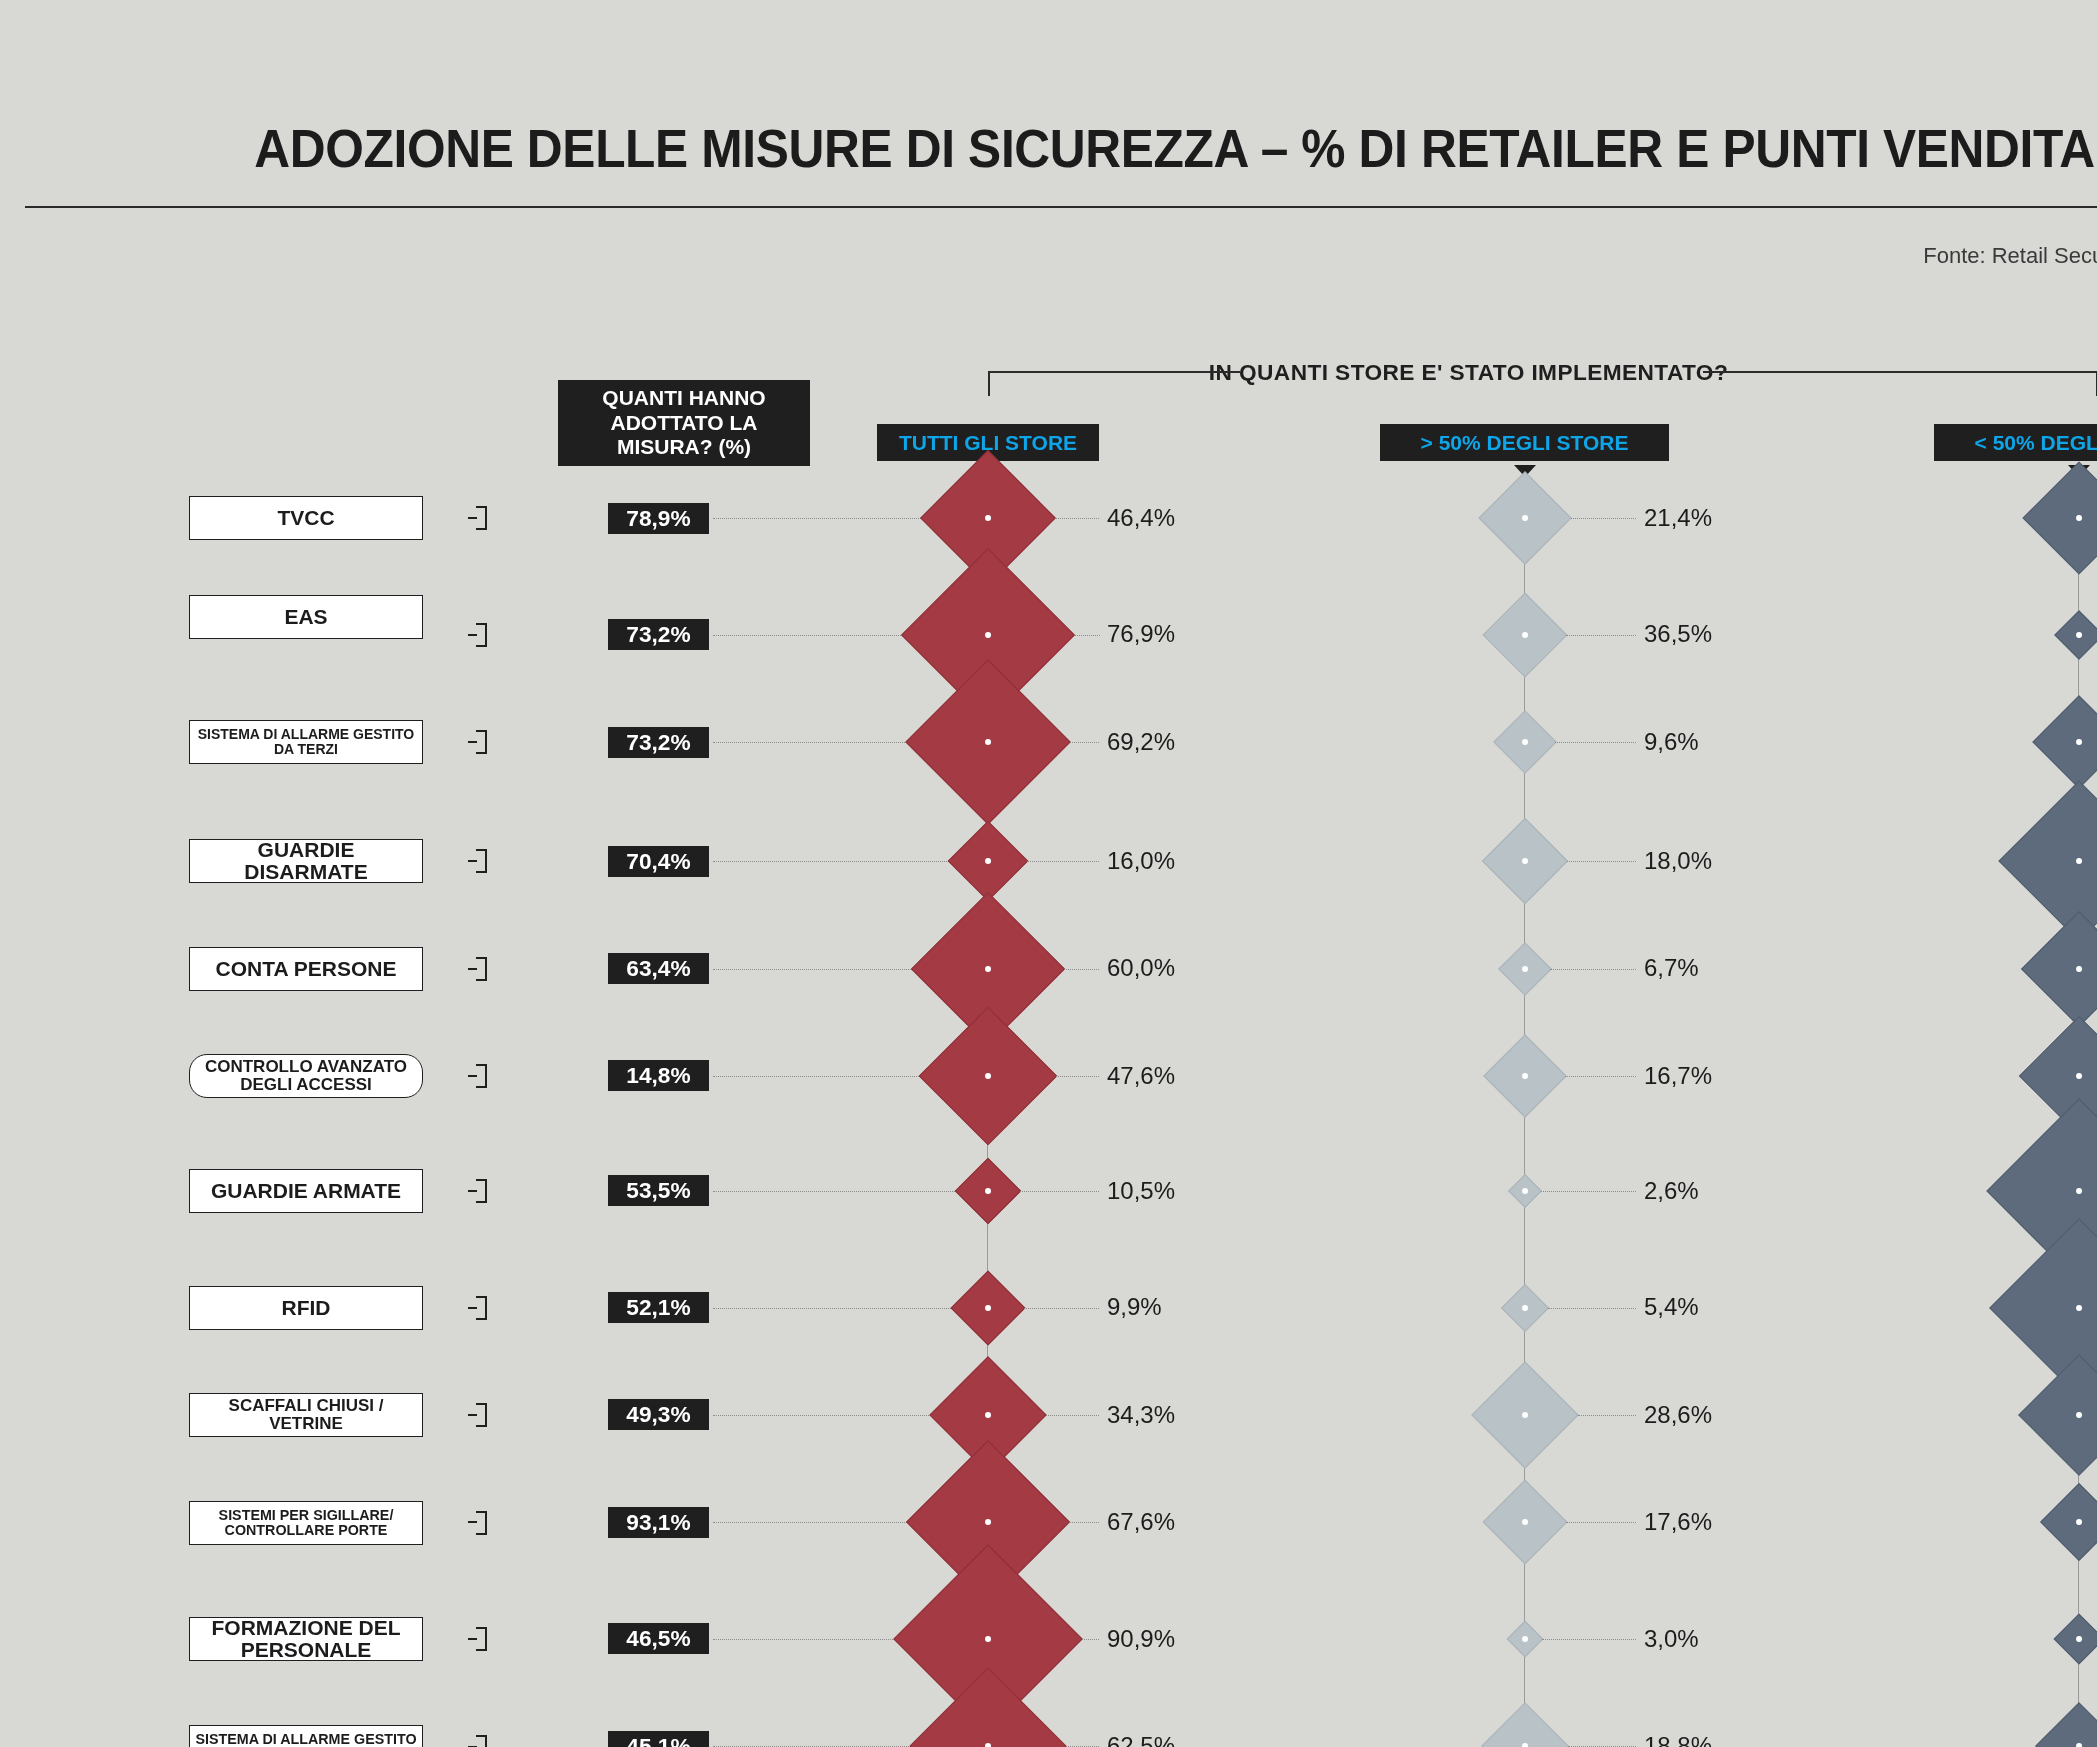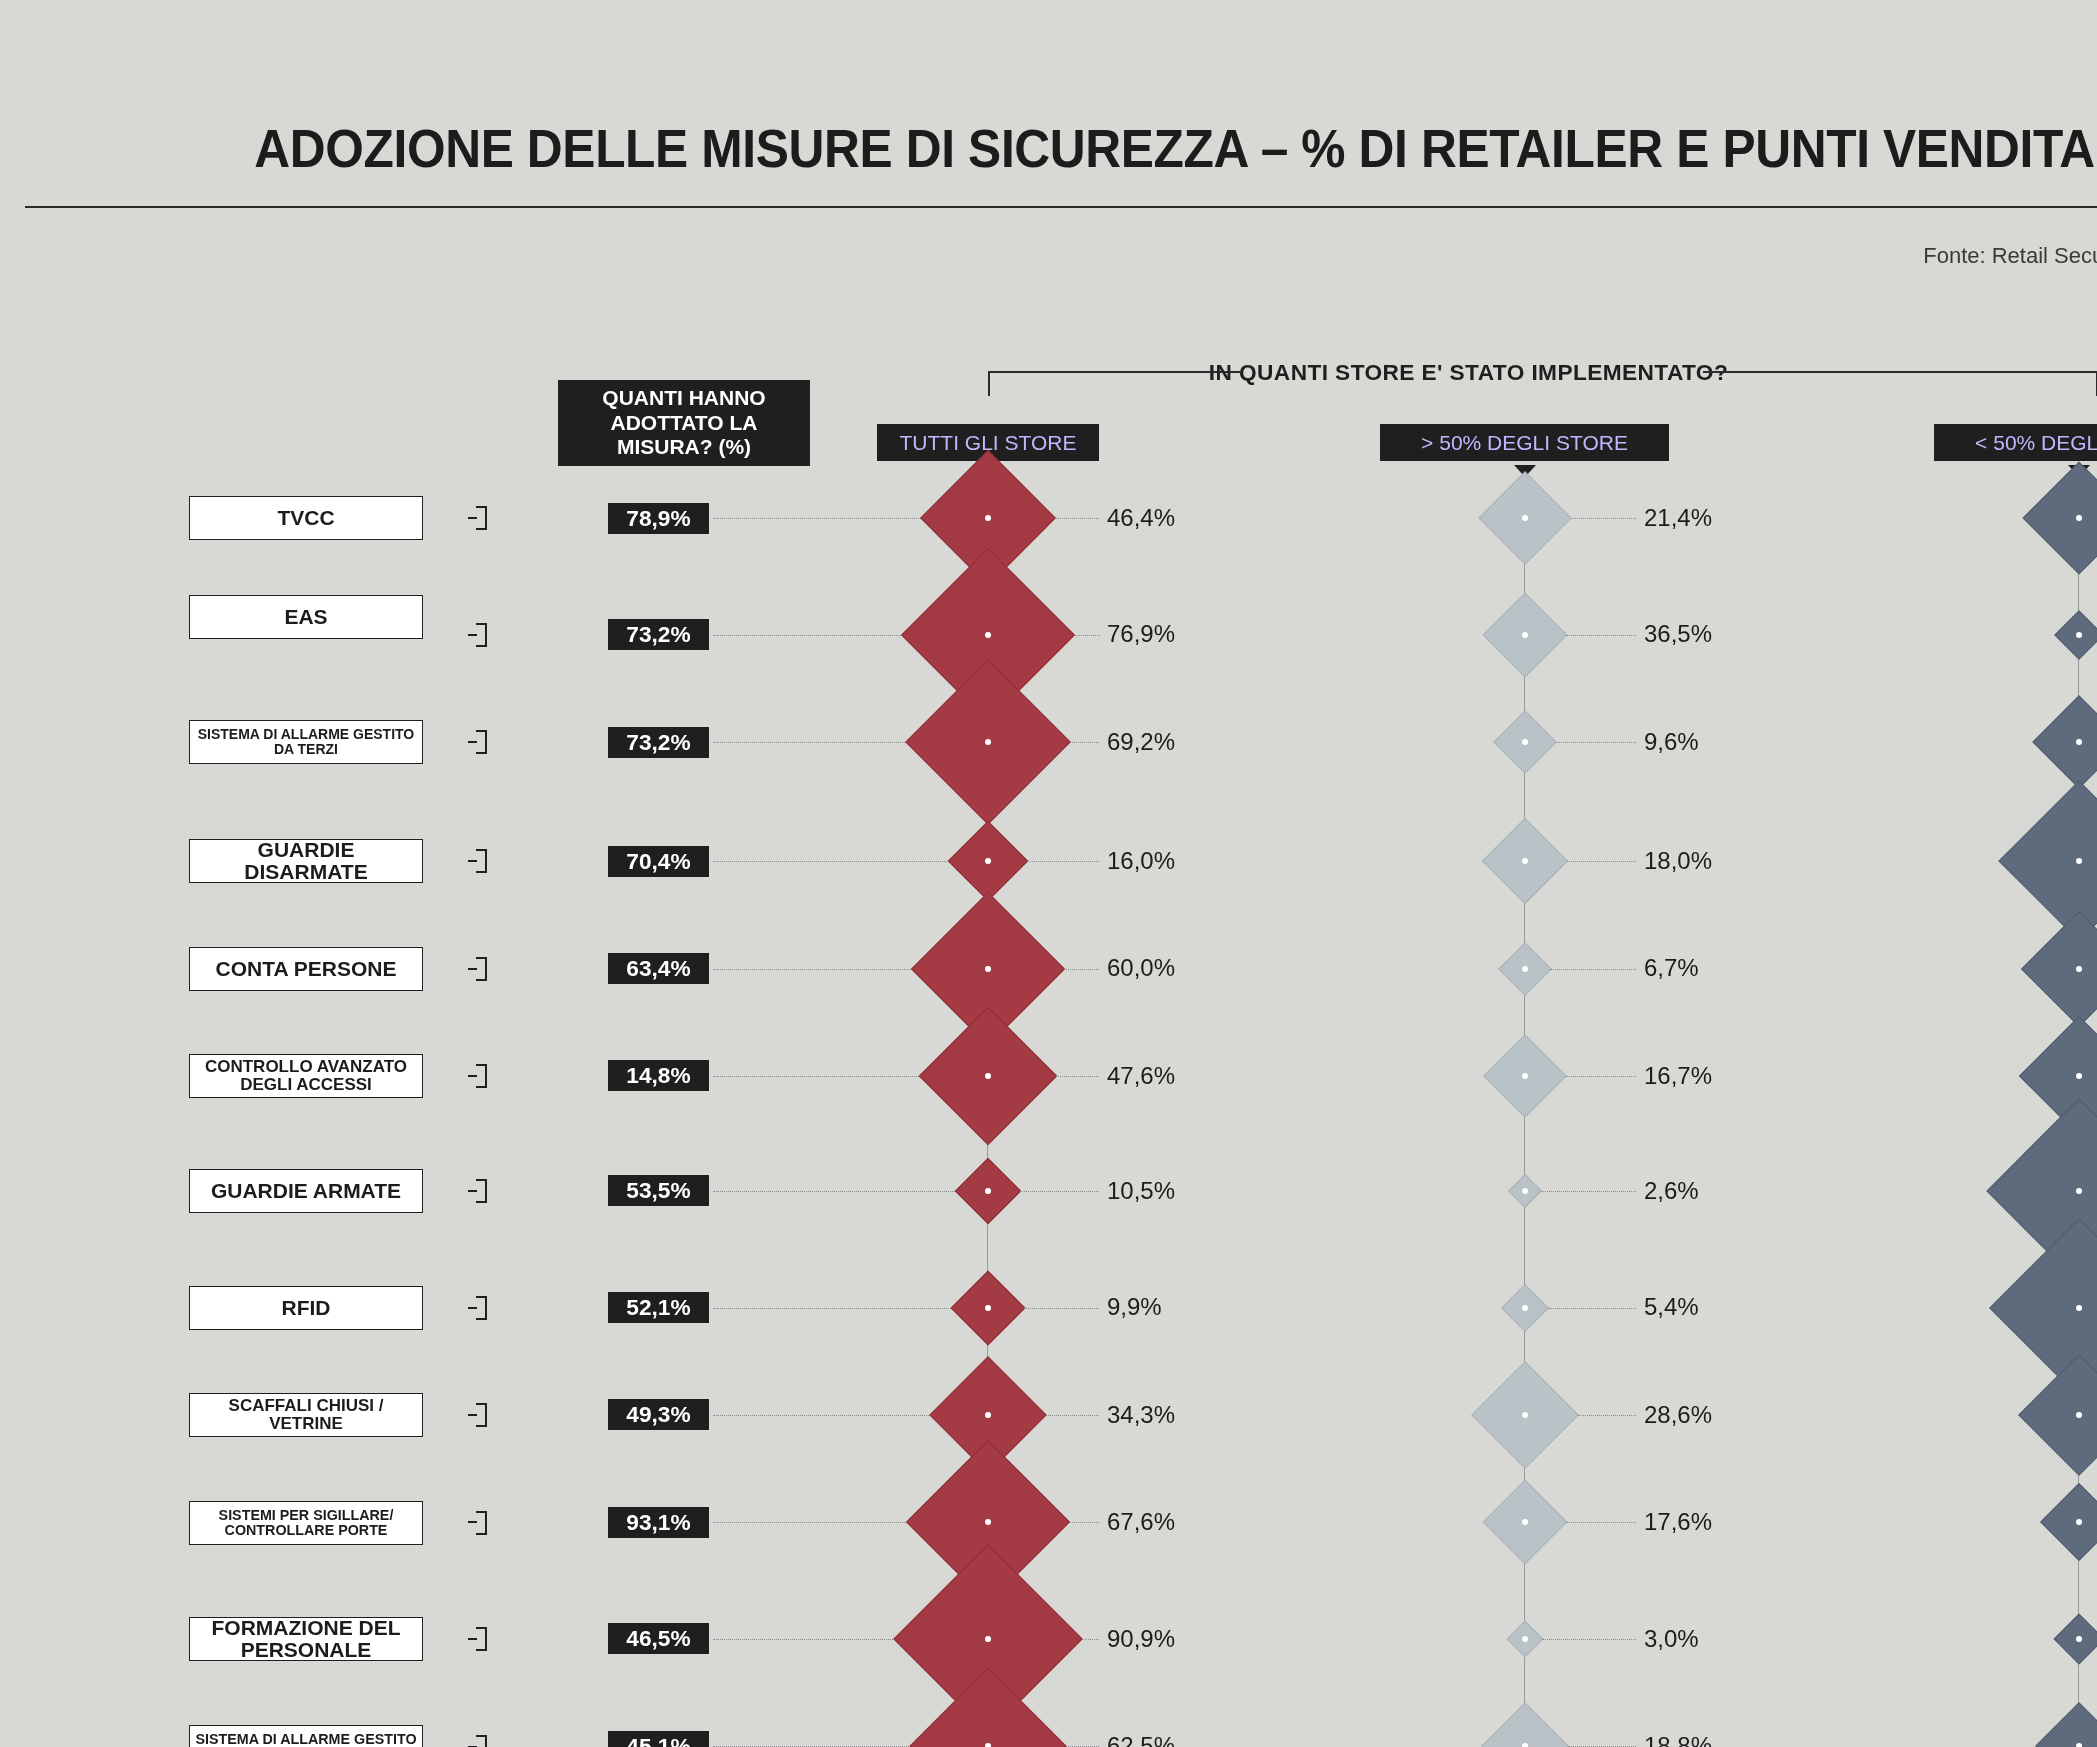--- a/index.html
+++ b/index.html
@@ -32,21 +32,21 @@
     position:absolute;background:#1f1f1f;color:#fff;
     font-size:21px;font-weight:bold;letter-spacing:0px;
     text-align:center;padding:5.9px 8.4px;box-sizing:border-box;
     line-height:1.18;
   }
   .adopt-hdr{
     left:558px;top:380px;width:252px;
   }
   .grp-label{
     position:absolute;top:424px;
-    background:#1f1f1f;color:#c4b5fd;font-size:21px;font-weight:normal;
+    background:#1f1f1f;color:#0ea5e9;font-size:21px;font-weight:bold;
     text-align:center;padding:6.7px 11px;box-sizing:border-box;
   }
   .grp-caption{
     position:absolute;top:359px;left:965px;width:1007px;text-align:center;
     font-size:22.7px;font-weight:bold;color:#1f1f1f;letter-spacing:0.4px;
   }
   .caption-line{position:absolute;background:#2b2b2b;}
   .pointer{
     position:absolute;width:0;height:0;
     border-left:11px solid transparent;border-right:11px solid transparent;
@@ -186,21 +186,21 @@
     <div class="diamond" style="width: 107px; height: 107px; left: 988px; top: 969px; background: rgb(164, 58, 67); border-color: rgb(142, 48, 56);"></div>
     <div class="dot" style="left: 988px; top: 969px;"></div>
     <div class="valtxt" style="left: 1107px; top: 954px;">60,0%</div>
     <div class="leader" style="left: 1064px; top: 969px; width: 35px;"></div>
     <div class="diamond" style="width: 36px; height: 36px; left: 1525px; top: 969px; background: rgb(185, 194, 198); border-color: rgb(169, 179, 184);"></div>
     <div class="dot" style="left: 1525px; top: 969px;"></div>
     <div class="valtxt" style="left: 1644px; top: 954px;">6,7%</div>
     <div class="leader" style="left: 1550px; top: 969px; width: 86px;"></div>
     <div class="diamond" style="width: 80px; height: 80px; left: 2079px; top: 969px; background: rgb(93, 107, 125); border-color: rgb(78, 92, 109);"></div>
     <div class="dot" style="left: 2079px; top: 969px;"></div>
-    <div class="rowlabel" style="top: 1054px; font-size: 17px;">CONTROLLO AVANZATO DEGLI ACCESSI</div>
+    <div class="rowlabel" style="top: 1054px; font-size: 17px; border-radius: 18px;">CONTROLLO AVANZATO DEGLI ACCESSI</div>
     <div class="bracket-stem" style="top: 1075px;"></div>
     <div class="bracket" style="top: 1064px;"></div>
     <div class="adopt-val" style="left: 608px; top: 1060px;">14,8%</div>
     <div class="leader" style="left: 713px; top: 1076px; width: 252px;"></div>
     <div class="diamond" style="width: 96px; height: 96px; left: 988px; top: 1076px; background: rgb(164, 58, 67); border-color: rgb(142, 48, 56);"></div>
     <div class="dot" style="left: 988px; top: 1076px;"></div>
     <div class="valtxt" style="left: 1107px; top: 1062px;">47,6%</div>
     <div class="leader" style="left: 1056px; top: 1076px; width: 43px;"></div>
     <div class="diamond" style="width: 57px; height: 57px; left: 1525px; top: 1076px; background: rgb(185, 194, 198); border-color: rgb(169, 179, 184);"></div>
     <div class="dot" style="left: 1525px; top: 1076px;"></div>

